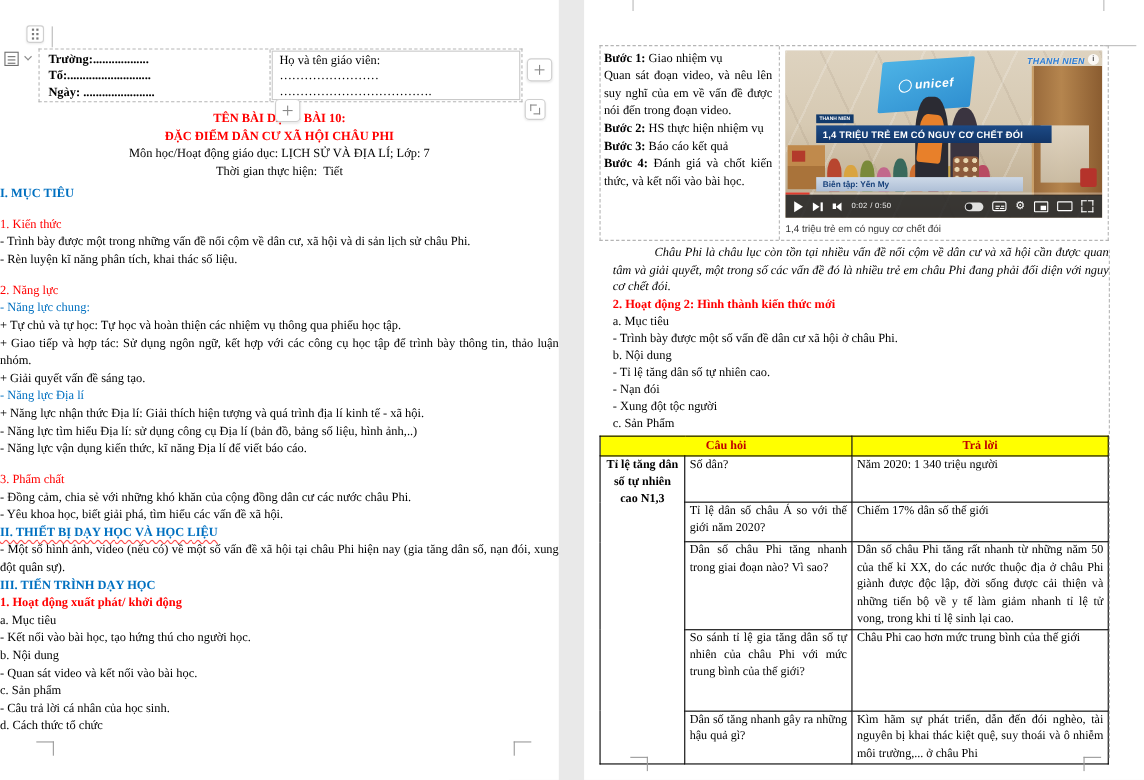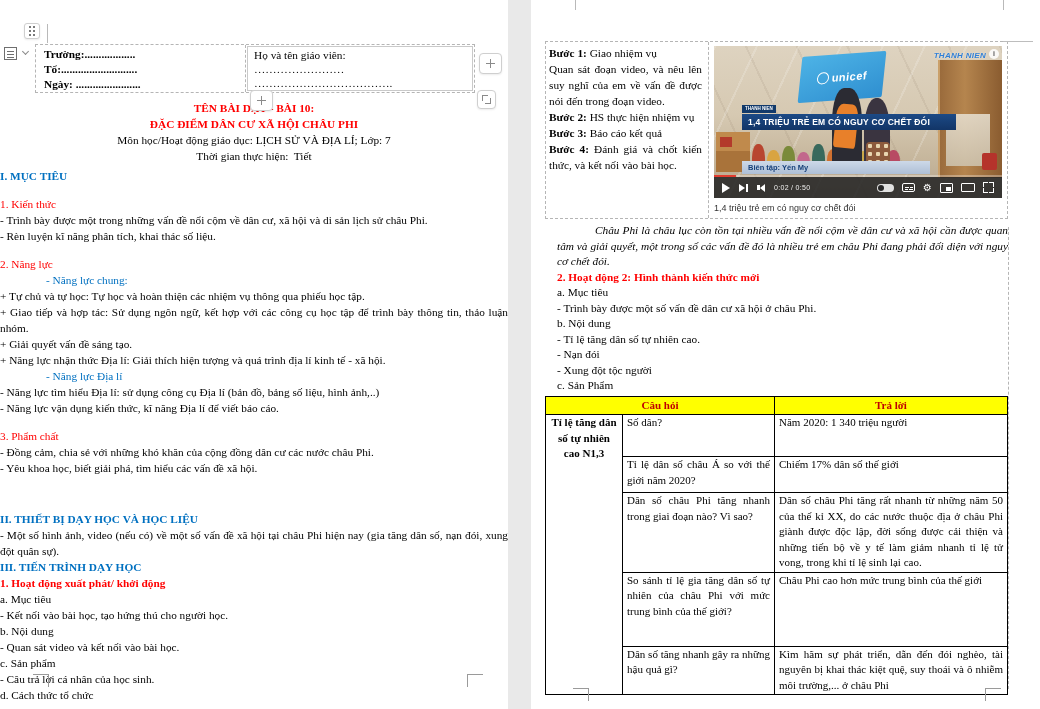--- a/index.html
+++ b/index.html
@@ -13,22 +13,22 @@
   .page2 { left:531px; width:509px; }
 
   
   .p { margin:0; font:11.3px/16px "Liberation Serif", serif; text-align:justify; color:#000; }
   .page2 .p { line-height:15.5px;margin-left:12px; }
   .t1 { text-align:center; color:#ff0000; font-weight:bold; }
   .c  { text-align:center; }
   .hb { color:#0070c0; font-weight:bold; }
   .r  { color:#ff0000;margin-top:12px; }
   .rb { color:#ff0000; font-weight:bold; }
-  .bl { color:#0070c0;margin-left:46px; }
-  .wavy { text-decoration-style:wavy; text-decoration-color:#ff4d4d; text-decoration-thickness:1px; text-underline-offset:3px;margin-top:35px; }
+  .bl { color:#0070c0; }
+  .wavy { text-decoration:underline; text-decoration-style:wavy; text-decoration-color:#ff4d4d; text-decoration-thickness:1px; text-underline-offset:3px; }
   .itl { font-style:italic; text-indent:38px; }
   .sp { margin-top:4px; }
 
   
   .hdr { margin:44px 33px 0 35px; height:49px; border:1px dashed #b5b5b5; display:flex; }
   .hdr-left { width:210px; border-right:1px dashed #b5b5b5; padding:2px 8px; font:bold 11.3px/15px "Liberation Serif",serif; }
   .hdr-right { flex:1; padding:1px; }
   .tbox { border:1px solid #c9c9c9; height:100%; padding:1px 6px; font:11.3px/14px "Liberation Serif",serif;
           display:flex; flex-direction:column; justify-content:space-between; }
   .titleblock { margin-top:7px; }
@@ -187,23 +187,23 @@
       <p class="p r">2. Năng lực</p>
 
       <p class="p bl">- Năng lực chung:</p>
 
       <p class="p b">+ Tự chủ và tự học: Tự học và hoàn thiện các nhiệm vụ thông qua phiếu học tập.</p>
 
       <p class="p b">+ Giao tiếp và hợp tác: Sử dụng ngôn ngữ, kết hợp với các công cụ học tập để trình bày thông tin, thảo luận nhóm.</p>
 
       <p class="p b">+ Giải quyết vấn đề sáng tạo.</p>
 
+      <p class="p bl">- Năng lực Địa lí</p>
+
       <p class="p b">+ Năng lực nhận thức Địa lí: Giải thích hiện tượng và quá trình địa lí kinh tế - xã hội.</p>
-
-      <p class="p bl">- Năng lực Địa lí</p>
 
       <p class="p b">- Năng lực tìm hiểu Địa lí: sử dụng công cụ Địa lí (bản đồ, bảng số liệu, hình ảnh,..)</p>
 
       <p class="p b">- Năng lực vận dụng kiến thức, kĩ năng Địa lí để viết báo cáo.</p>
 
       <p class="p r">3. Phẩm chất</p>
 
       <p class="p b">- Đồng cảm, chia sẻ với những khó khăn của cộng đồng dân cư các nước châu Phi.</p>
 
       <p class="p b">- Yêu khoa học, biết giải phá, tìm hiểu các vấn đề xã hội.</p>

